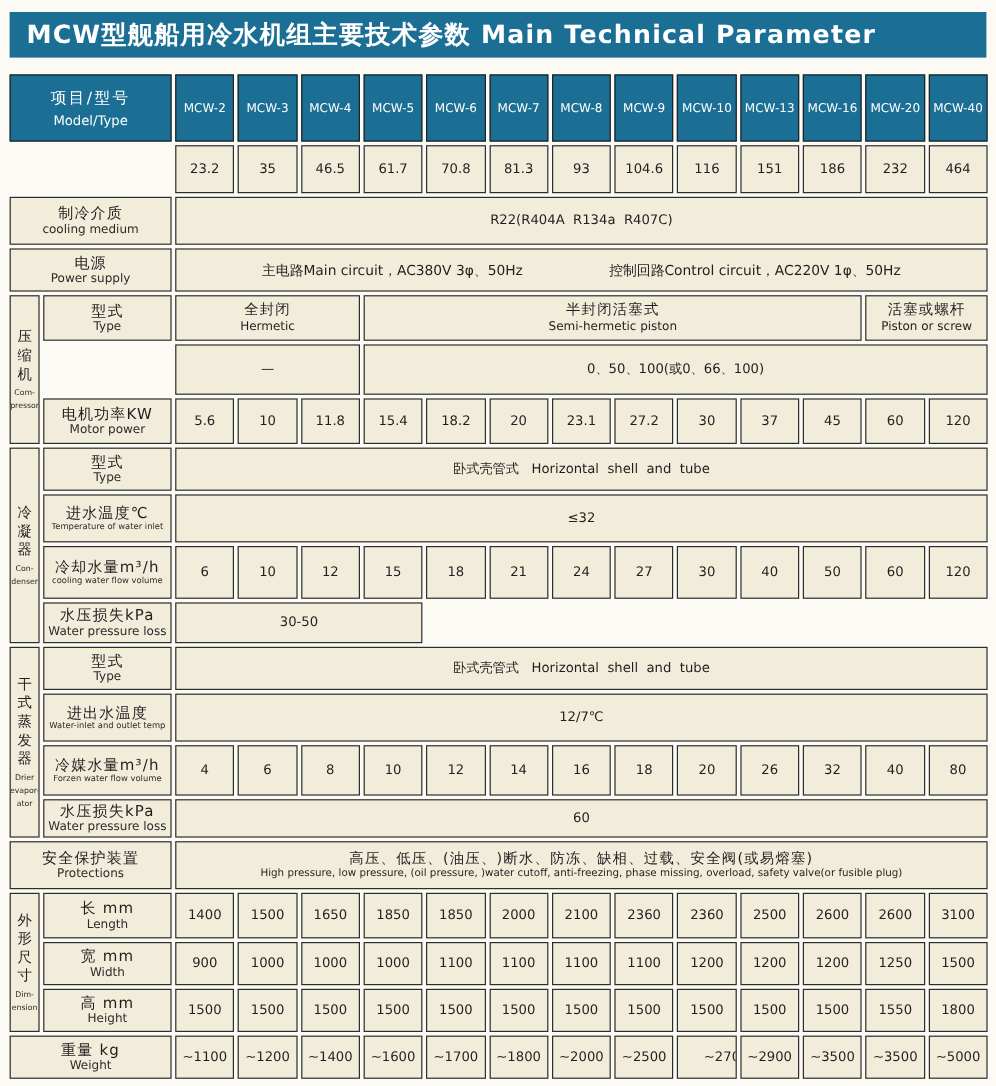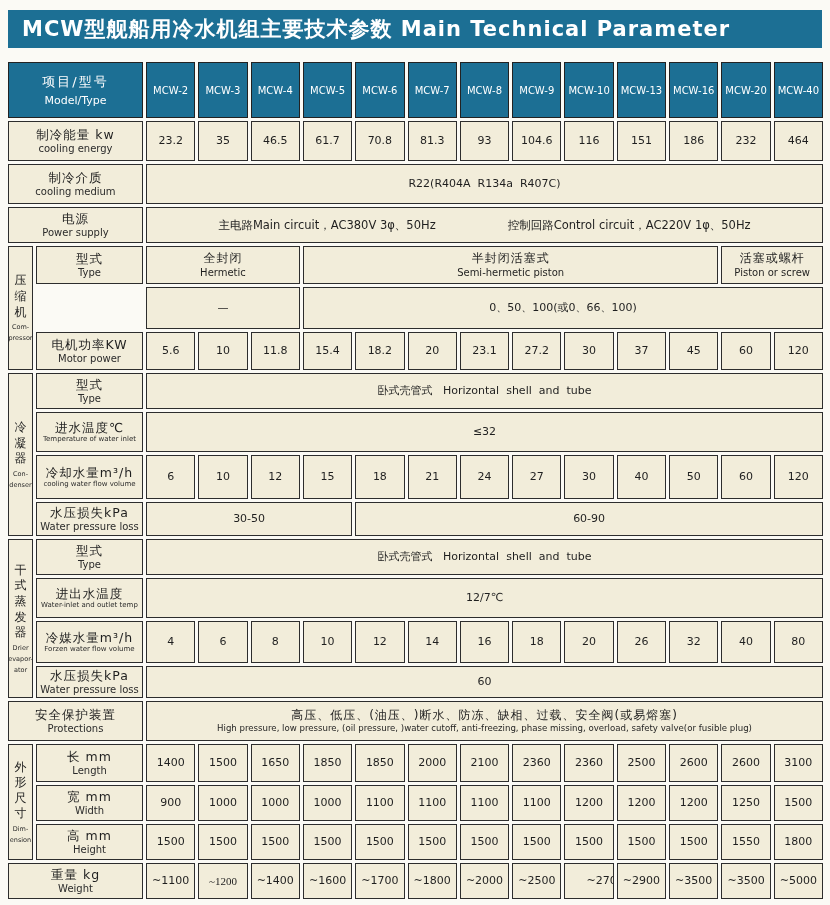--- a/index.html
+++ b/index.html
@@ -78,24 +78,20 @@
     </div>
     <div class="cell head" style="grid-area: 1 / 13;">
       <div class="model">MCW-16</div>
     </div>
     <div class="cell head" style="grid-area: 1 / 14;">
       <div class="model">MCW-20</div>
     </div>
     <div class="cell head" style="grid-area: 1 / 15;">
       <div class="model">MCW-40</div>
     </div>
-    <div class="cell" style="grid-area: 2 / 1 / auto / span 2;">
-      <div class="label-zh">制冷能量 kw</div>
-      <div class="label-en">cooling energy</div>
-    </div>
     <div class="cell" style="grid-area: 2 / 3 / auto / span 1;">
       <div class="val">23.2</div>
     </div>
     <div class="cell" style="grid-area: 2 / 4 / auto / span 1;">
       <div class="val">35</div>
     </div>
     <div class="cell" style="grid-area: 2 / 5 / auto / span 1;">
       <div class="val">46.5</div>
     </div>
     <div class="cell" style="grid-area: 2 / 6 / auto / span 1;">
@@ -277,23 +273,20 @@
     </div>
     <div class="cell" style="grid-area: 10 / 15 / auto / span 1;">
       <div class="val">120</div>
     </div>
     <div class="cell" style="grid-area: 11 / 2;">
       <div class="label-zh">水压损失kPa</div>
       <div class="label-en">Water pressure loss</div>
     </div>
     <div class="cell" style="grid-area: 11 / 3 / auto / span 4;">
       <div class="val">30-50</div>
-    </div>
-    <div class="cell" style="grid-area: 11 / 7 / auto / span 9;">
-      <div class="val">60-90</div>
     </div>
     <div class="cell group-cell" style="grid-area: 12 / 1 / span 4;">
       <div class="group-zh">干</div>
       <div class="group-zh">式</div>
       <div class="group-zh">蒸</div>
       <div class="group-zh">发</div>
       <div class="group-zh">器</div>
       <div class="group-en">Drier</div>
       <div class="group-en">evapor-</div>
       <div class="group-en">ator</div>
@@ -507,21 +500,21 @@
     <div class="cell" style="grid-area: 19 / 15 / auto / span 1;">
       <div class="val">1800</div>
     </div>
     <div class="cell" style="grid-area: 20 / 1 / auto / span 2;">
       <div class="label-zh">重量 kg</div>
       <div class="label-en">Weight</div>
     </div>
     <div class="cell" style="grid-area: 20 / 3 / auto / span 1;">
       <div class="val">~1100</div>
     </div>
-    <div class="cell" style="grid-area: 20 / 4 / auto / span 1; font-family: Liberation Serif, serif;">
+    <div class="cell" style="grid-area: 20 / 4 / auto / span 1;">
       <div class="val">~1200</div>
     </div>
     <div class="cell" style="grid-area: 20 / 5 / auto / span 1;">
       <div class="val">~1400</div>
     </div>
     <div class="cell" style="grid-area: 20 / 6 / auto / span 1;">
       <div class="val">~1600</div>
     </div>
     <div class="cell" style="grid-area: 20 / 7 / auto / span 1;">
       <div class="val">~1700</div>

